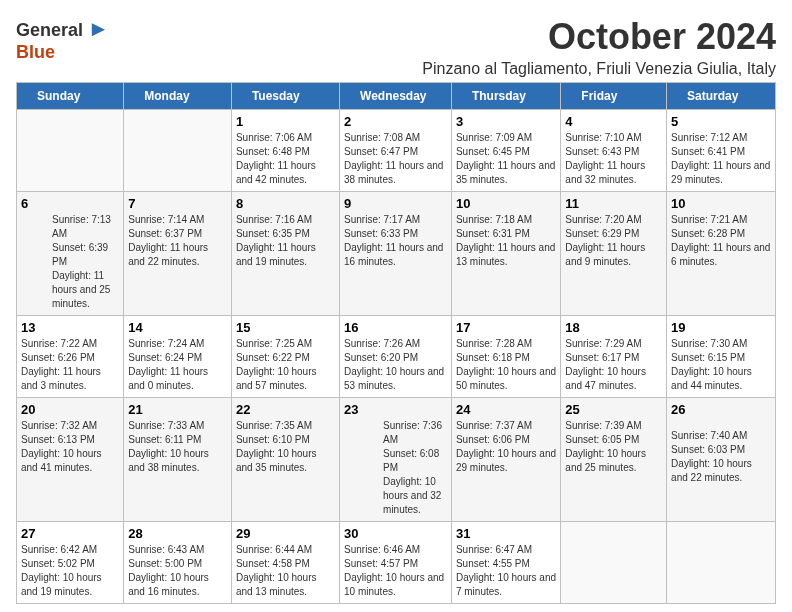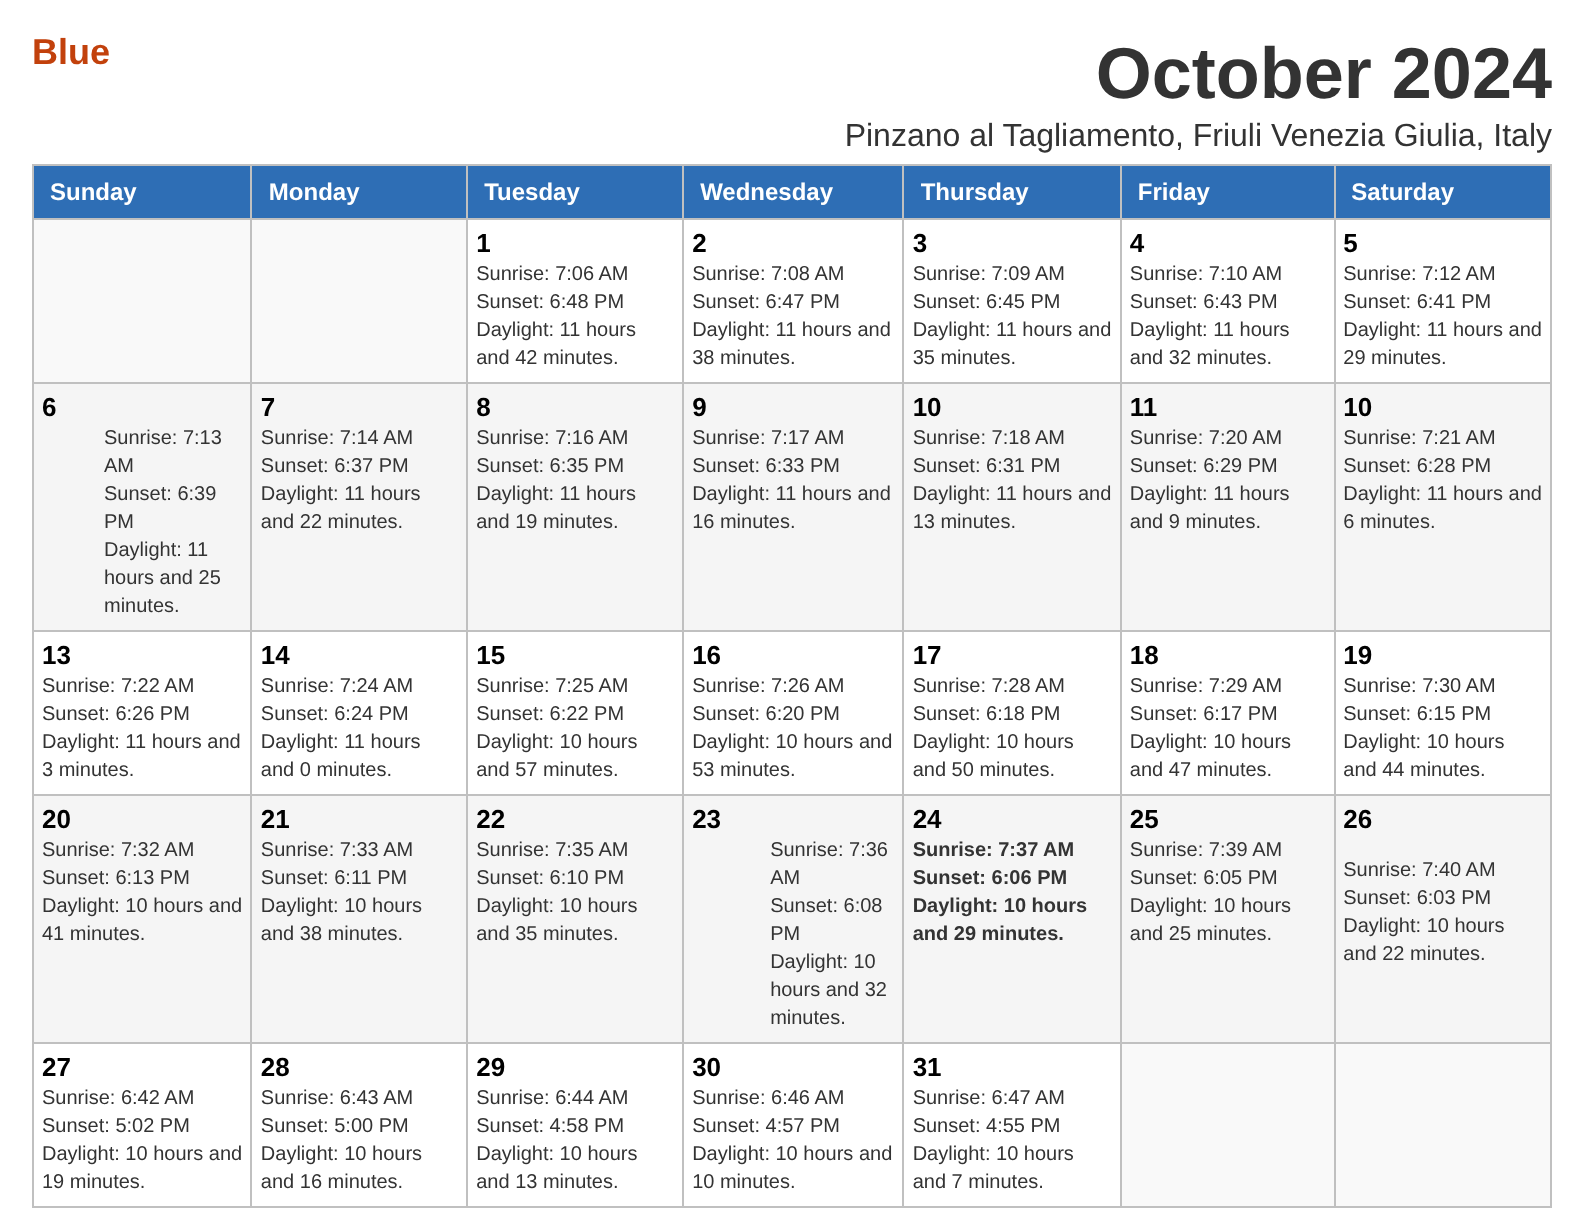--- a/index.html
+++ b/index.html
@@ -50,21 +50,21 @@
       margin-top: 2px;
     }
     table {
       width: 100%;
       border-collapse: collapse;
       font-size: 11px;
     }
     thead tr th {
       background: #2e6eb5;
       color: #fff;
-      padding: 6px 8px;
+      padding: 6px 20px;
       text-align: left;
       font-size: 12px;
       font-weight: bold;
       border: 1px solid #c0c0c0;
     }
     tbody tr td {
       border: 1px solid #c0c0c0;
       padding: 4px 4px;
       vertical-align: top;
       width: 113px;
@@ -86,20 +86,26 @@
     }
     .empty-cell {
       background: #f9f9f9;
     }
   </style>
 </head>
 <body>
 
 <div class="header">
   <div class="logo">
+    <div class="logo-row">
+      <div>
+        <span class="logo-text-general">General</span>
+        <span style="color:#2e6eb5; font-size:22px;">►</span>
+      </div>
+    </div>
     <div>
       <span class="logo-text-blue">Blue</span>
     </div>
   </div>
   <div class="title-block">
     <div class="month-title">October 2024</div>
     <div class="subtitle">Pinzano al Tagliamento, Friuli Venezia Giulia, Italy</div>
   </div>
 </div>
 
@@ -258,21 +264,21 @@
 Daylight: 10 hours and 35 minutes.</div>
         </td>
         <td>
           <div class="day-number">23</div>
           <div class="day-info" style="white-space: pre-line; margin-left: 39px;">Sunrise: 7:36 AM
 Sunset: 6:08 PM
 Daylight: 10 hours and 32 minutes.</div>
         </td>
         <td>
           <div class="day-number">24</div>
-          <div class="day-info" style="white-space: pre-line; font-weight: bold;">Sunrise: 7:37 AM
+          <div class="day-info" style="white-space: pre-line;">Sunrise: 7:37 AM
 Sunset: 6:06 PM
 Daylight: 10 hours and 29 minutes.</div>
         </td>
         <td>
           <div class="day-number">25</div>
           <div class="day-info" style="white-space: pre-line;">Sunrise: 7:39 AM
 Sunset: 6:05 PM
 Daylight: 10 hours and 25 minutes.</div>
         </td>
         <td>

